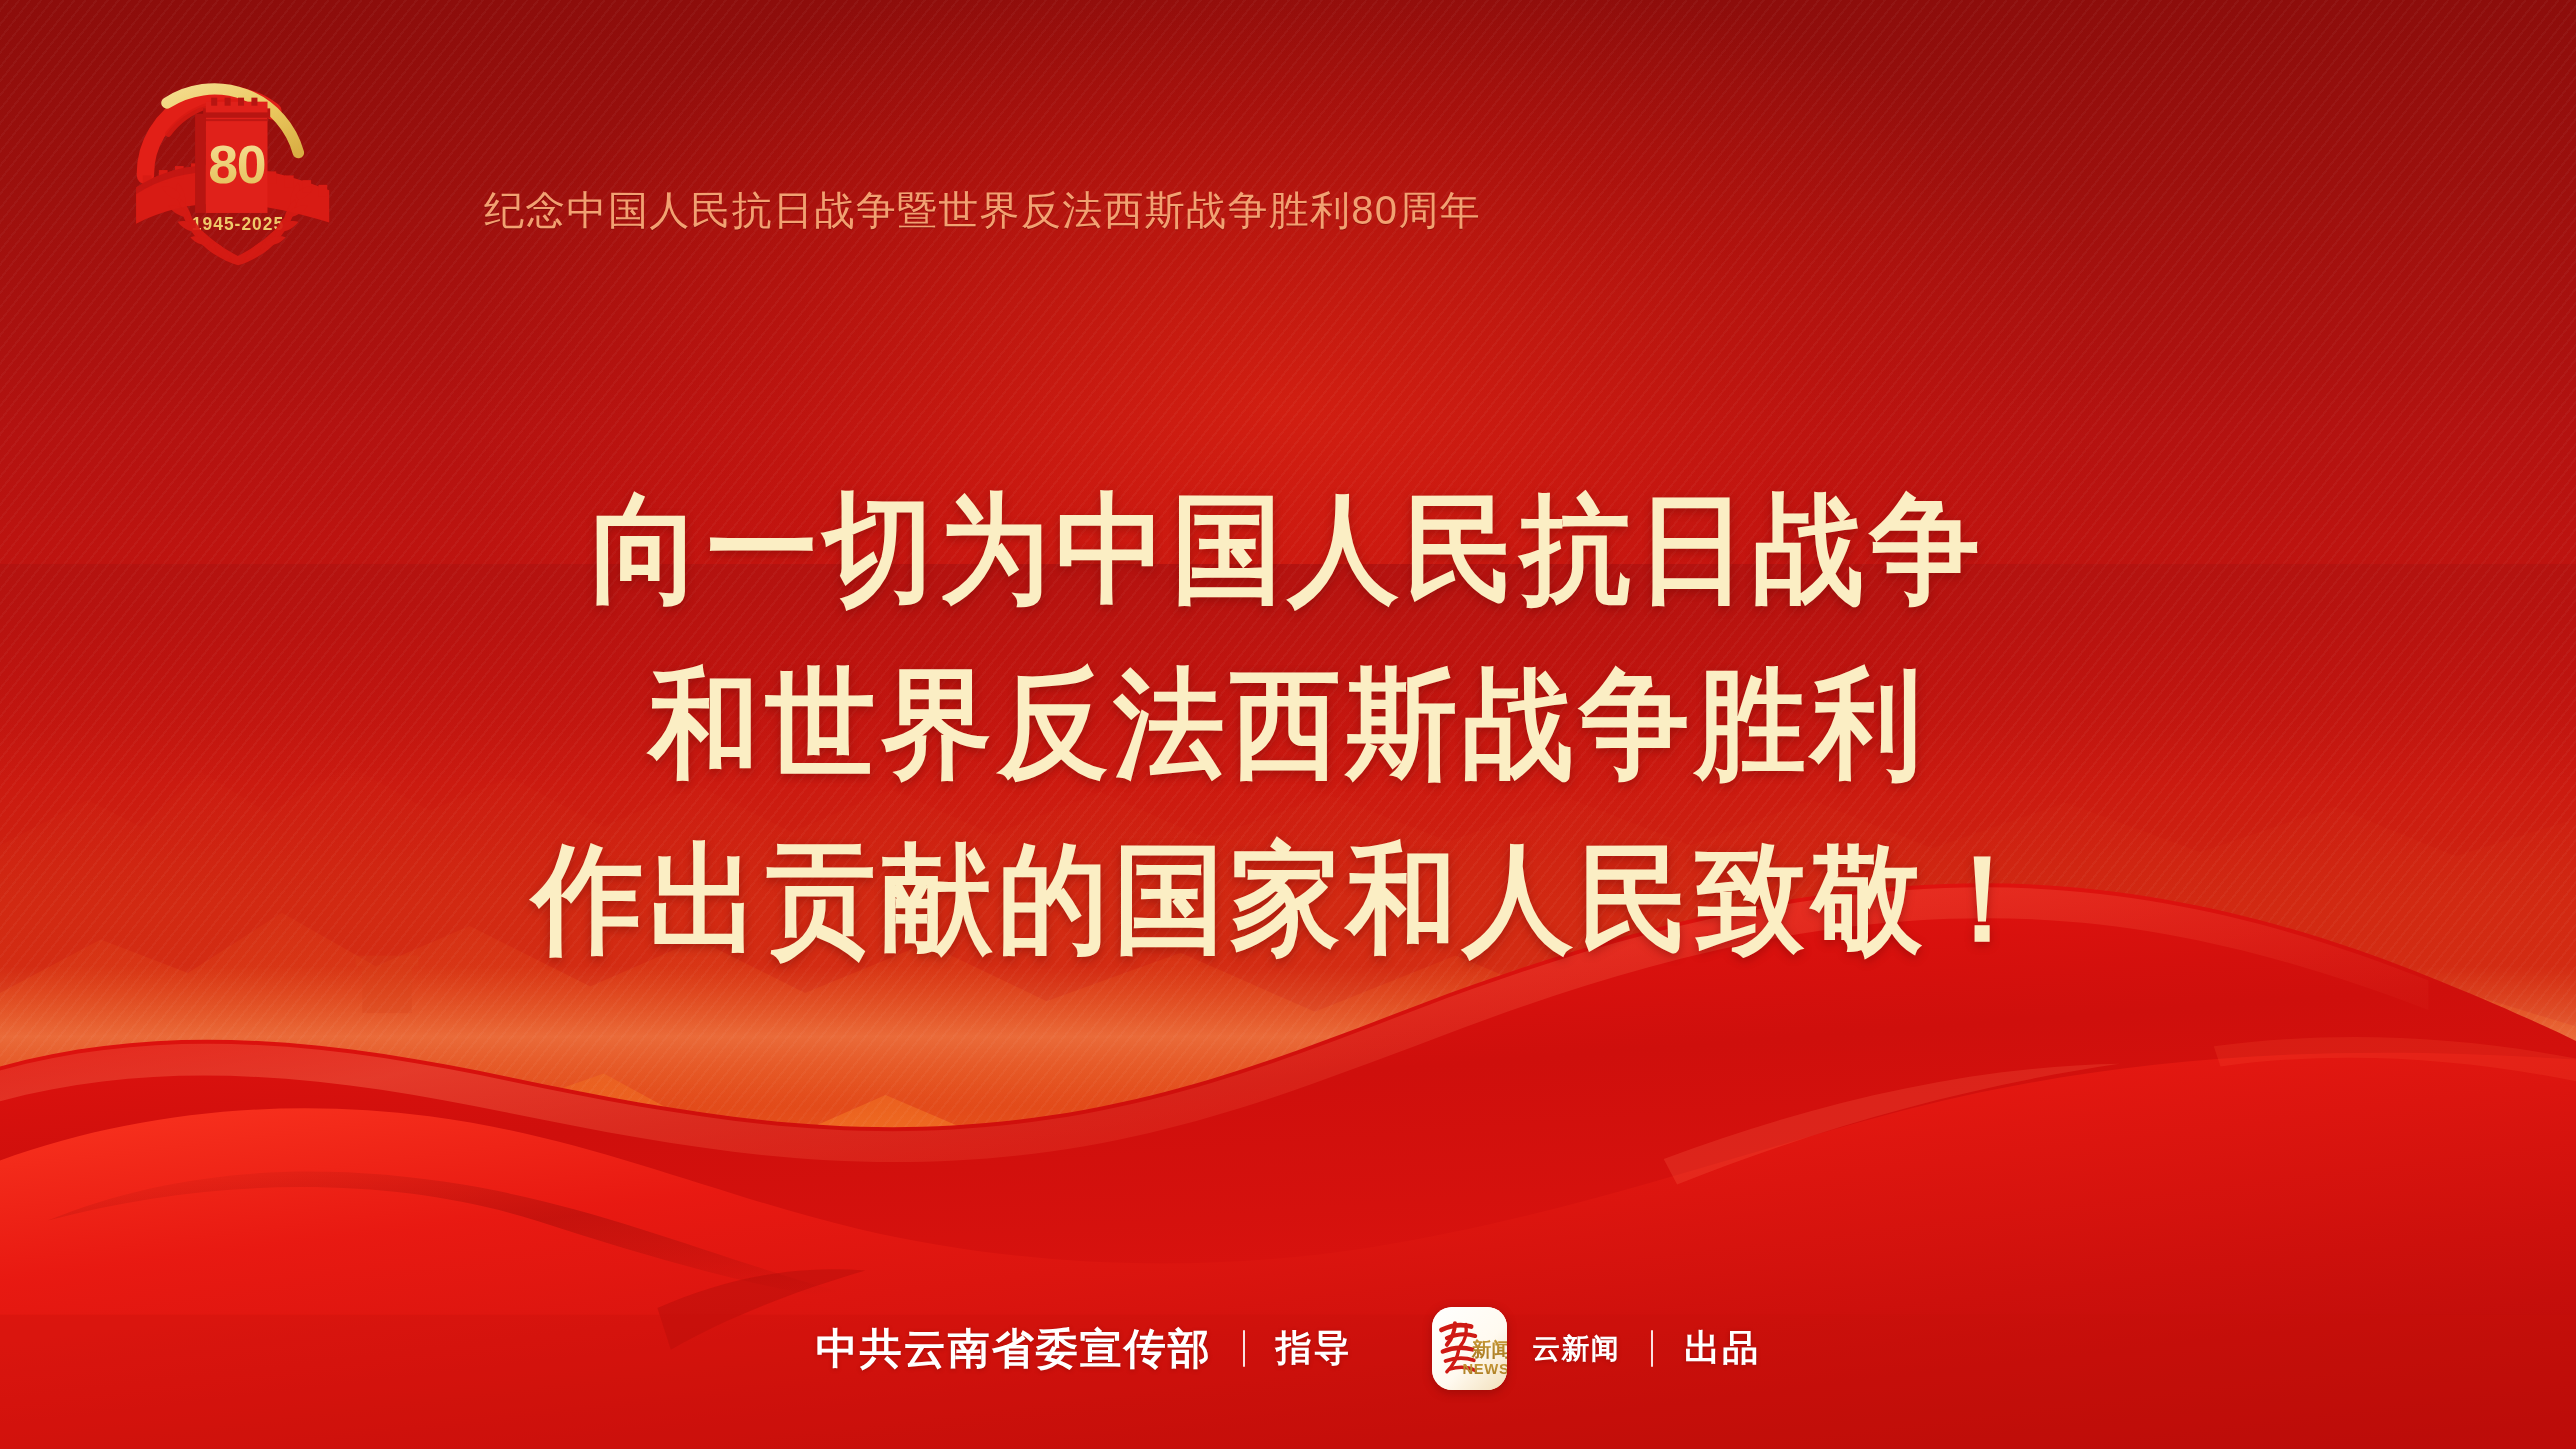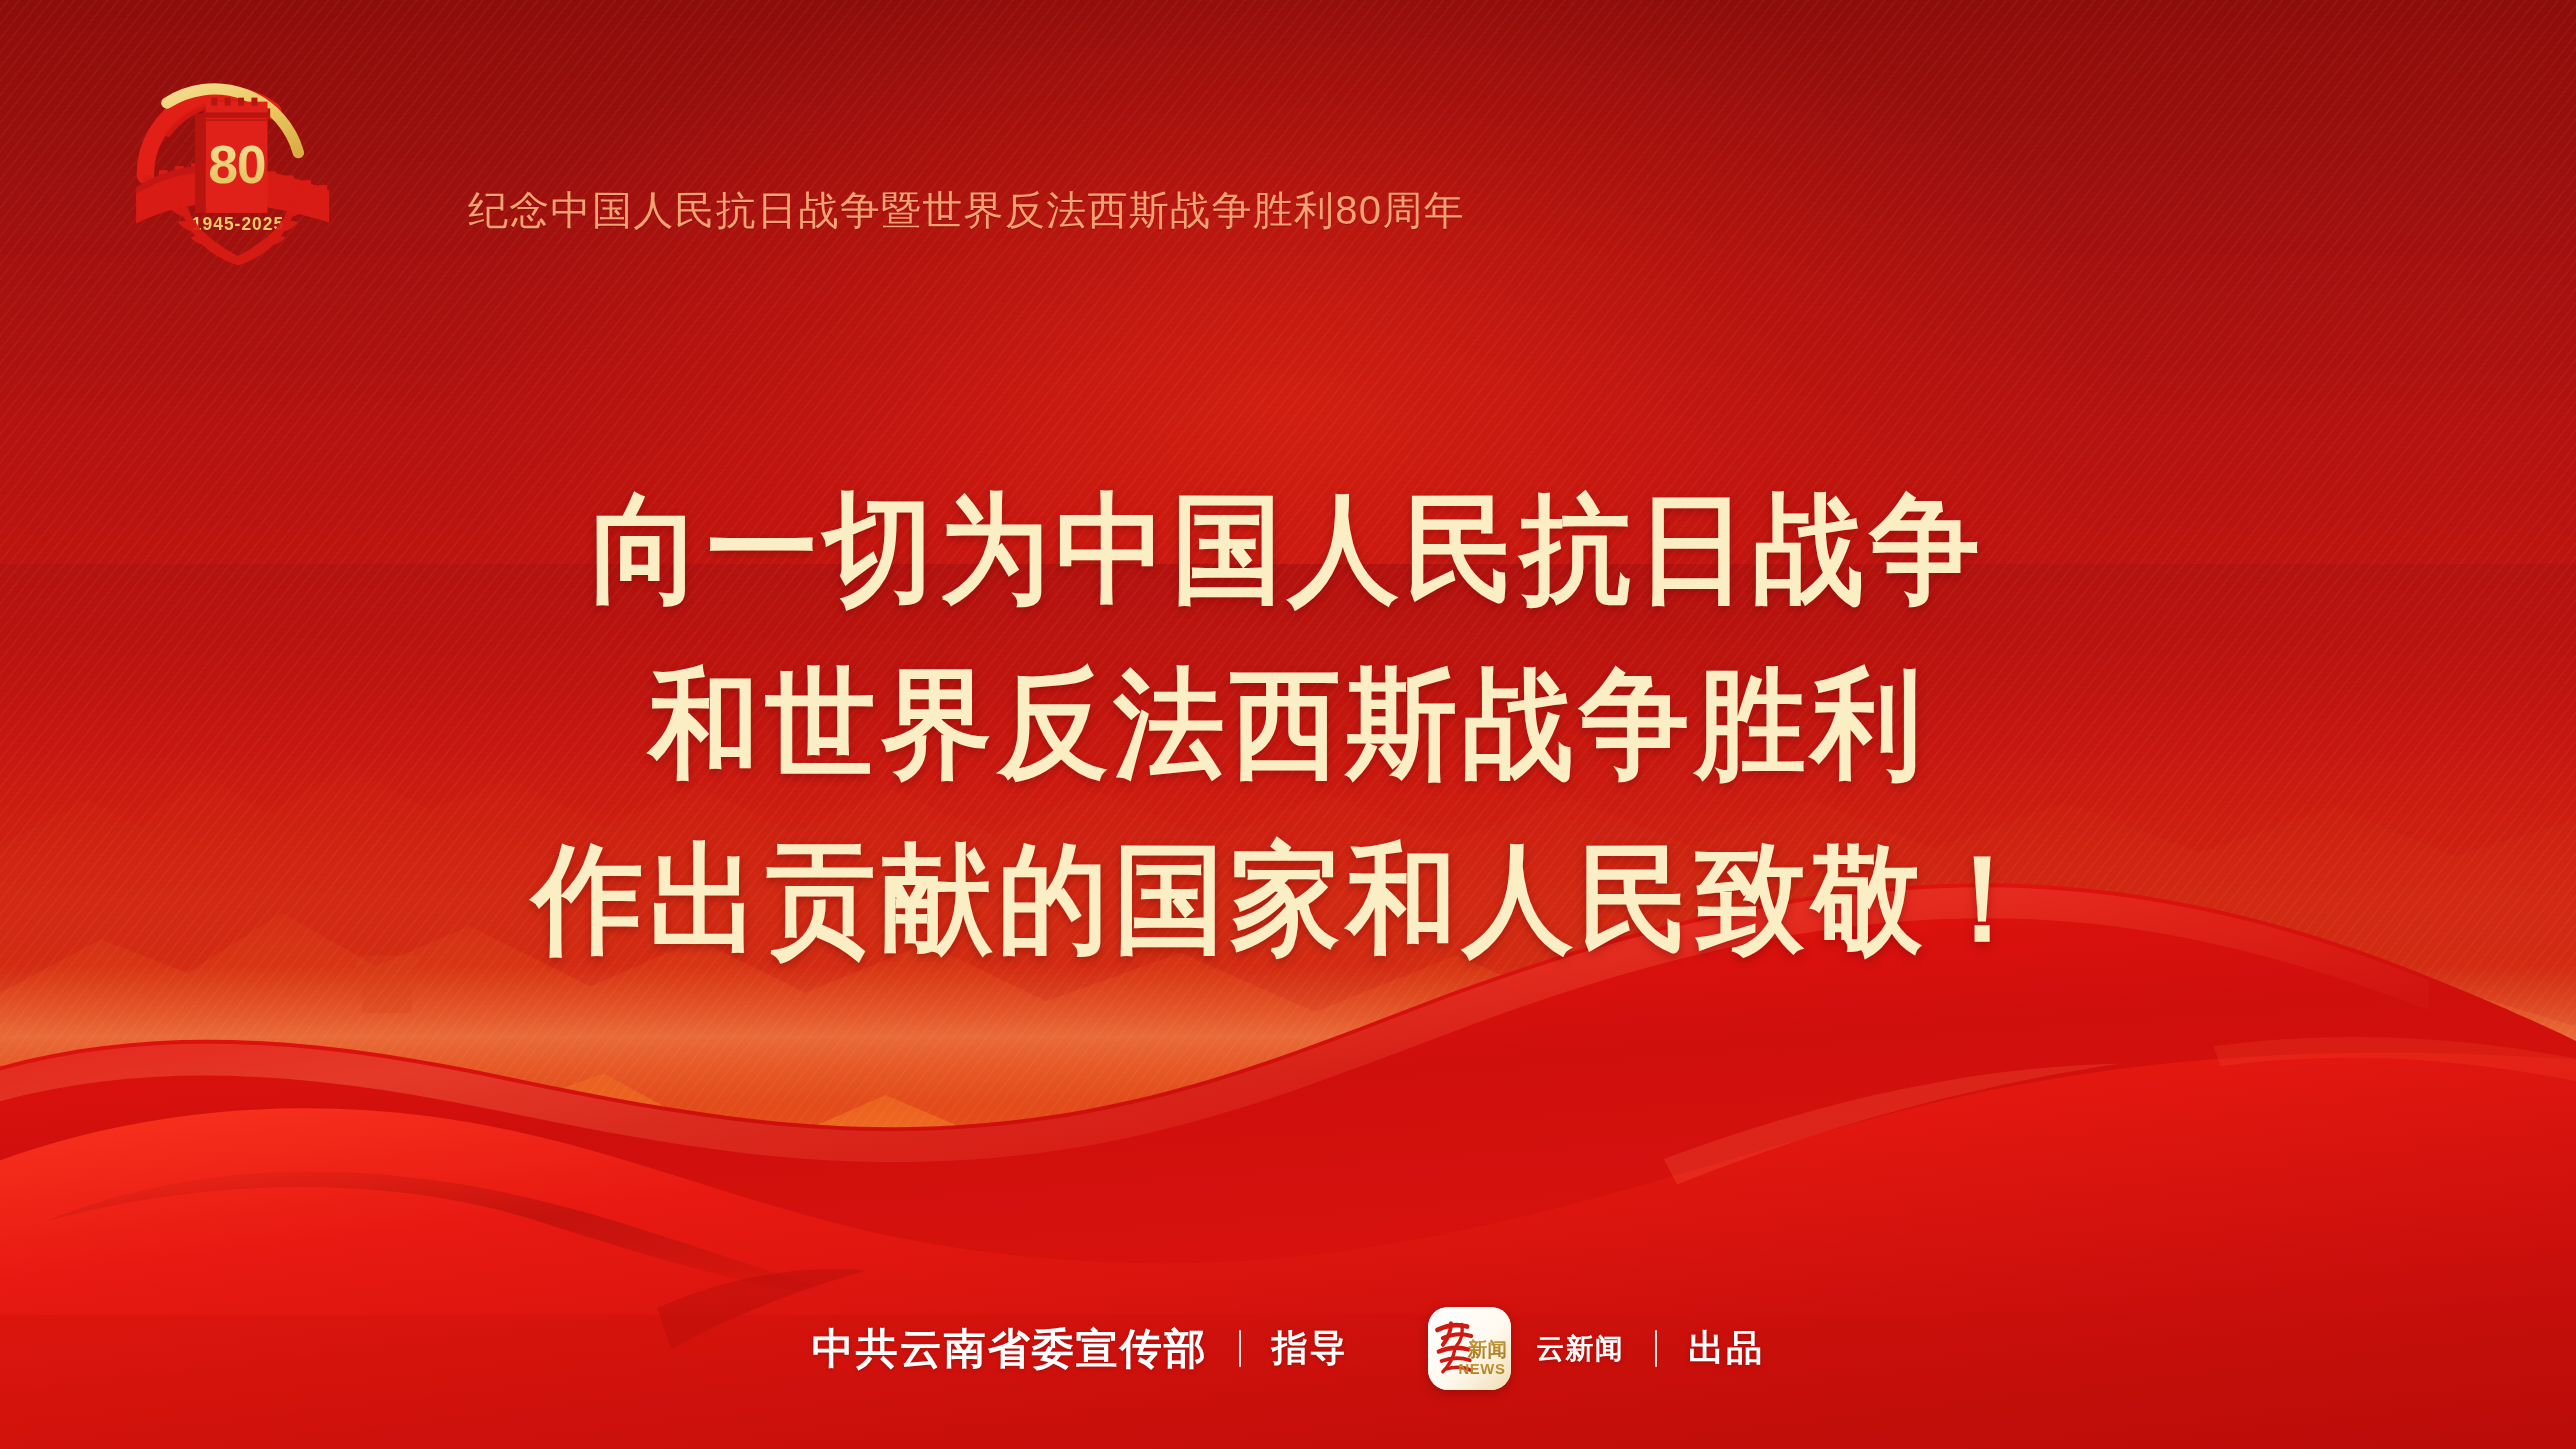--- a/index.html
+++ b/index.html
@@ -43,21 +43,21 @@
 
   
   .silk{ position:absolute; left:0; bottom:0; width:2576px; height:604px; z-index:6; }
   .silk svg{ display:block; width:2576px; height:604px; }
 
   
   .emblem{ position:absolute; left:124px; top:44px; width:228px; height:228px; z-index:9; }
   .emblem svg{ display:block; width:228px; height:228px; }
 
   .header-title{
-    position:absolute; left:468px; top:190px; z-index:9;
+    position:absolute; left:484px; top:190px; z-index:9;
     font-size:40px; line-height:1; letter-spacing:1.3px;
     color:#f2a172; font-weight:400;
     text-shadow:0 1.3px 0 rgba(100,8,6,0.45);
     white-space:nowrap;
   }
 
   
   .headline{
     position:absolute; left:0; top:463px; width:2576px; z-index:10;
     text-align:center;
@@ -88,21 +88,21 @@
     display:inline-block; width:2px; height:37px; background:#ffffff;
     opacity:.88; margin:0 23px; border-radius:1.3px;
   }
   .f-role{
     color:#ffffff; font-weight:700; font-size:36px; letter-spacing:2px;
     white-space:nowrap; text-shadow:0 1.3px 4px rgba(110,8,6,0.40);
   }
   .f-gap{ width:64px; }
 
   .yn-logo{
-    width:83px; height:83px; border-radius:20px;
+    width:75px; height:83px; border-radius:20px;
     background:linear-gradient(155deg,#ffffff 0%,#fffdf7 45%,#f4e3c2 100%);
     box-shadow:0 2.7px 9.4px rgba(90,6,4,0.35);
     position:relative; flex:0 0 auto; margin-right:17.4px;
     overflow:hidden;
     padding-left:36px;
   }
   .yn-logo svg{ position:absolute; inset:0; width:83px; height:83px; }
 
   .f-brand{
     color:#ffffff; font-weight:700; font-size:28px; letter-spacing:1.3px;

